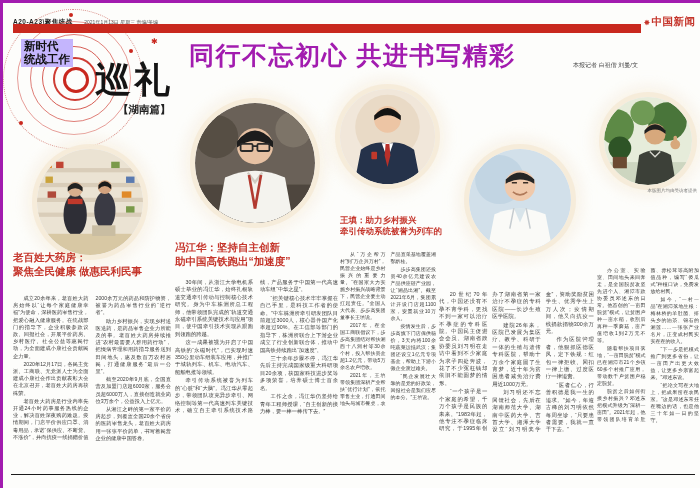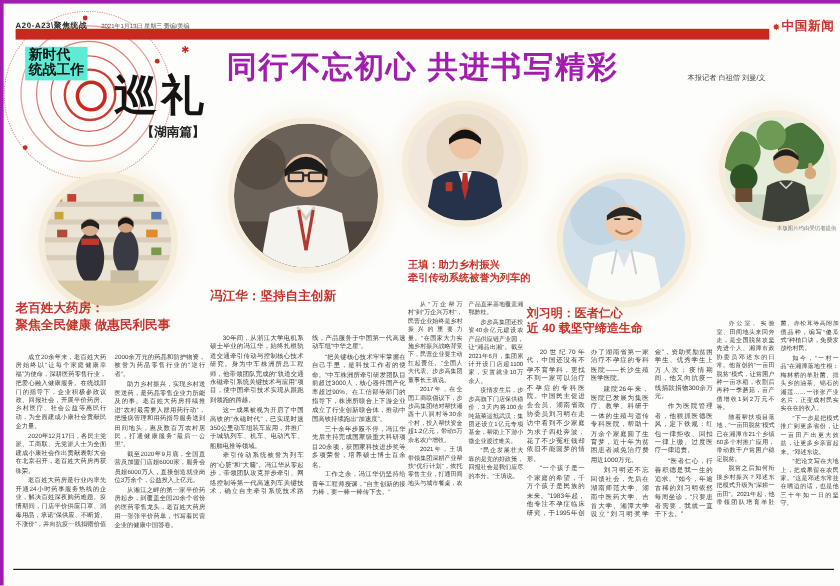--- a/index.html
+++ b/index.html
@@ -13,21 +13,21 @@
   .redbar{position:absolute;left:10px;top:21px;width:628px;height:9px;background:#c9281e;}
   .masthead{position:absolute;left:641px;top:12px;width:56px;color:#c5352b;font-family:"Liberation Serif","DejaVu Serif",serif;font-weight:bold;font-size:10.5px;letter-spacing:.5px;white-space:nowrap;}
   .masthead .mk{font-size:7px;margin-right:1px;}
 
   
   .brand{position:absolute;left:8px;top:36px;width:172px;height:118px;}
   .ring{position:absolute;border-radius:50%;border-style:solid;border-color:#c9281e;}
   .dotring{position:absolute;border-radius:50%;border:1px dotted rgba(190,60,48,.55);}
   .rdot{position:absolute;width:4px;height:4px;border-radius:50%;background:#c9281e;}
   .star{position:absolute;left:140px;top:-2px;color:#c9281e;font-size:8px;}
-  .btitle{position:absolute;left:10px;top:0;background:#5eead4;padding:1px 3px;font-size:11.5px;line-height:13px;font-weight:800;color:#111;}
+  .btitle{position:absolute;left:10px;top:0;background:#c4b5fd;padding:1px 3px;font-size:11.5px;line-height:13px;font-weight:800;color:#111;}
   .bbig{position:absolute;left:84px;top:22px;font-size:36px;line-height:38px;font-weight:900;color:#141414;letter-spacing:3px;white-space:nowrap;}
   .bed{position:absolute;left:107px;top:64px;font-size:10.5px;font-weight:800;color:#222;white-space:nowrap;}
 
   .headline{position:absolute;left:186px;top:36px;font-size:25px;font-weight:900;color:#a21caf;letter-spacing:1.5px;white-space:nowrap;}
   .byline{position:absolute;left:570px;top:58px;font-size:6px;color:#444;white-space:nowrap;}
 
   
   .art{position:absolute;}
   .photo{position:absolute;border-radius:50%;box-shadow:0 0 0 5px rgba(246,235,217,.95),0 0 14px 11px rgba(246,235,217,.55);overflow:hidden;background:#eee;}
   .photo svg{display:block;}
@@ -164,20 +164,21 @@
           <line x1="48" y1="36" x2="52" y2="36" stroke="#2a2a2a" stroke-width="1.5"></line>
           <path d="M18,100 L25,62 Q50,51 75,62 L82,100 Z" fill="#f4f3ee"></path>
           <path d="M44,58 L50,66 L56,58" fill="none" stroke="#cfcbc2" stroke-width="2"></path>
           <path d="M45,60 L50,88" stroke="#b23a30" stroke-width="2.2" fill="none"></path>
           <path d="M55,60 L50,88" stroke="#b23a30" stroke-width="2.2" fill="none"></path>
         </g>
       </svg>
     </div>
     <div class="atitle">
       <div>冯江华：坚持自主创新</div>
+      <div>助中国高铁跑出“加速度”</div>
     </div>
     <div class="abody">
         <p>30年间，从浙江大学电机系硕士毕业的冯江华，始终扎根轨道交通牵引传动与控制核心技术研究。身为中车株洲所总工程师，他带领团队完成的“轨道交通永磁牵引系统关键技术与应用”项目，使中国牵引技术实现从跟跑到领跑的跨越。</p>
         <p>这一成果被视为开启了中国高铁的“永磁时代”，已实现时速350公里动车组装车应用，并推广于城轨列车、机车、电动汽车、船舶电推等领域。</p>
         <p>牵引传动系统被誉为列车的“心脏”和“大脑”。冯江华从零起步，带领团队攻克异步牵引、网络控制等第一代高速列车关键技术，确立自主牵引系统技术路线，产品服务于中国第一代高速动车组“中华之星”。</p>
         <p>“把关键核心技术牢牢掌握在自己手里，是科技工作者的使命。”中车株洲所牵引研发团队目前超过3000人，核心器件国产化率超过90%。在工信部等部门的指导下，株洲所联合上下游企业成立了行业创新联合体，推动中国高铁持续跑出“加速度”。</p>
         <p>三十余年步履不停，冯江华先后主持完成国家级重大科研项目20余项，获国家科技进步奖等多项荣誉，培养硕士博士百余名。</p>
         <p>工作之余，冯江华仍坚持给青年工程师授课，“自主创新的接力棒，要一棒一棒传下去。”</p>
       </div>
   </div>
@@ -229,24 +230,20 @@
             <circle cx="30" cy="30" r="24" fill="#c2d5e3"></circle>
           <circle cx="50" cy="36" r="15" fill="#f0c9ab"></circle>
           <path d="M36,30 Q50,16 64,30 L64,34 Q50,26 36,34 Z" fill="#262626"></path>
           <path d="M43,42 Q50,48 57,42" fill="none" stroke="#b07a5a" stroke-width="1.5"></path>
           <path d="M42,33 L47,33 M53,33 L58,33" stroke="#3a2e26" stroke-width="1.5"></path>
           <path d="M18,100 L25,64 Q50,53 75,64 L82,100 Z" fill="#fafaf7"></path>
           <polygon points="44,58 56,58 50,72" fill="#d8e4ea"></polygon>
           <path d="M44,58 L40,78 M56,58 L60,78" stroke="#c6ccd0" stroke-width="1.5"></path>
         </g>
       </svg>
-    </div>
-    <div class="atitle">
-      <div>刘习明：医者仁心</div>
-      <div>近 40 载坚守缔造生命</div>
     </div>
     <div class="abody">
         <p>20世纪70年代，中国还没有不孕不育学科，更找不到一家可以治疗不孕症的专科医院。中国民主促进会会员、湖南省政协委员刘习明在走访中看到不少家庭为求子四处奔波，花了不少冤枉钱却依旧不能圆梦的情形。</p>
         <p>“一个孩子是一个家庭的希望，千万个孩子是民族的未来。”1983年起，他专注不孕症临床研究，于1995年创办了湖南省第一家治疗不孕症的专科医院——长沙生殖医学医院。</p>
         <p>建院26年来，医院已发展为集医疗、教学、科研于一体的生殖与遗传专科医院，帮助十万余个家庭圆了生育梦，近十年为贫困患者减免治疗费用近1000万元。</p>
         <p>刘习明还不忘回馈社会，先后在湖南师范大学、湖南中医药大学、吉首大学、湘潭大学设立“刘习明奖学金”，资助奖励贫困学生、优秀学生上万人次；疫情期间，他又向抗疫一线捐款捐物300余万元。</p>
         <p>作为医院管理者，他狠抓医德医风，定下铁规：红包一律拒收、回扣一律上缴、过度医疗一律追责。</p>
         <p>“医者仁心，行善积德是我一生的追求。”如今，年逾古稀的刘习明依然每周坐诊，“只要患者需要，我就一直干下去。”</p>
       </div>
   </div>

